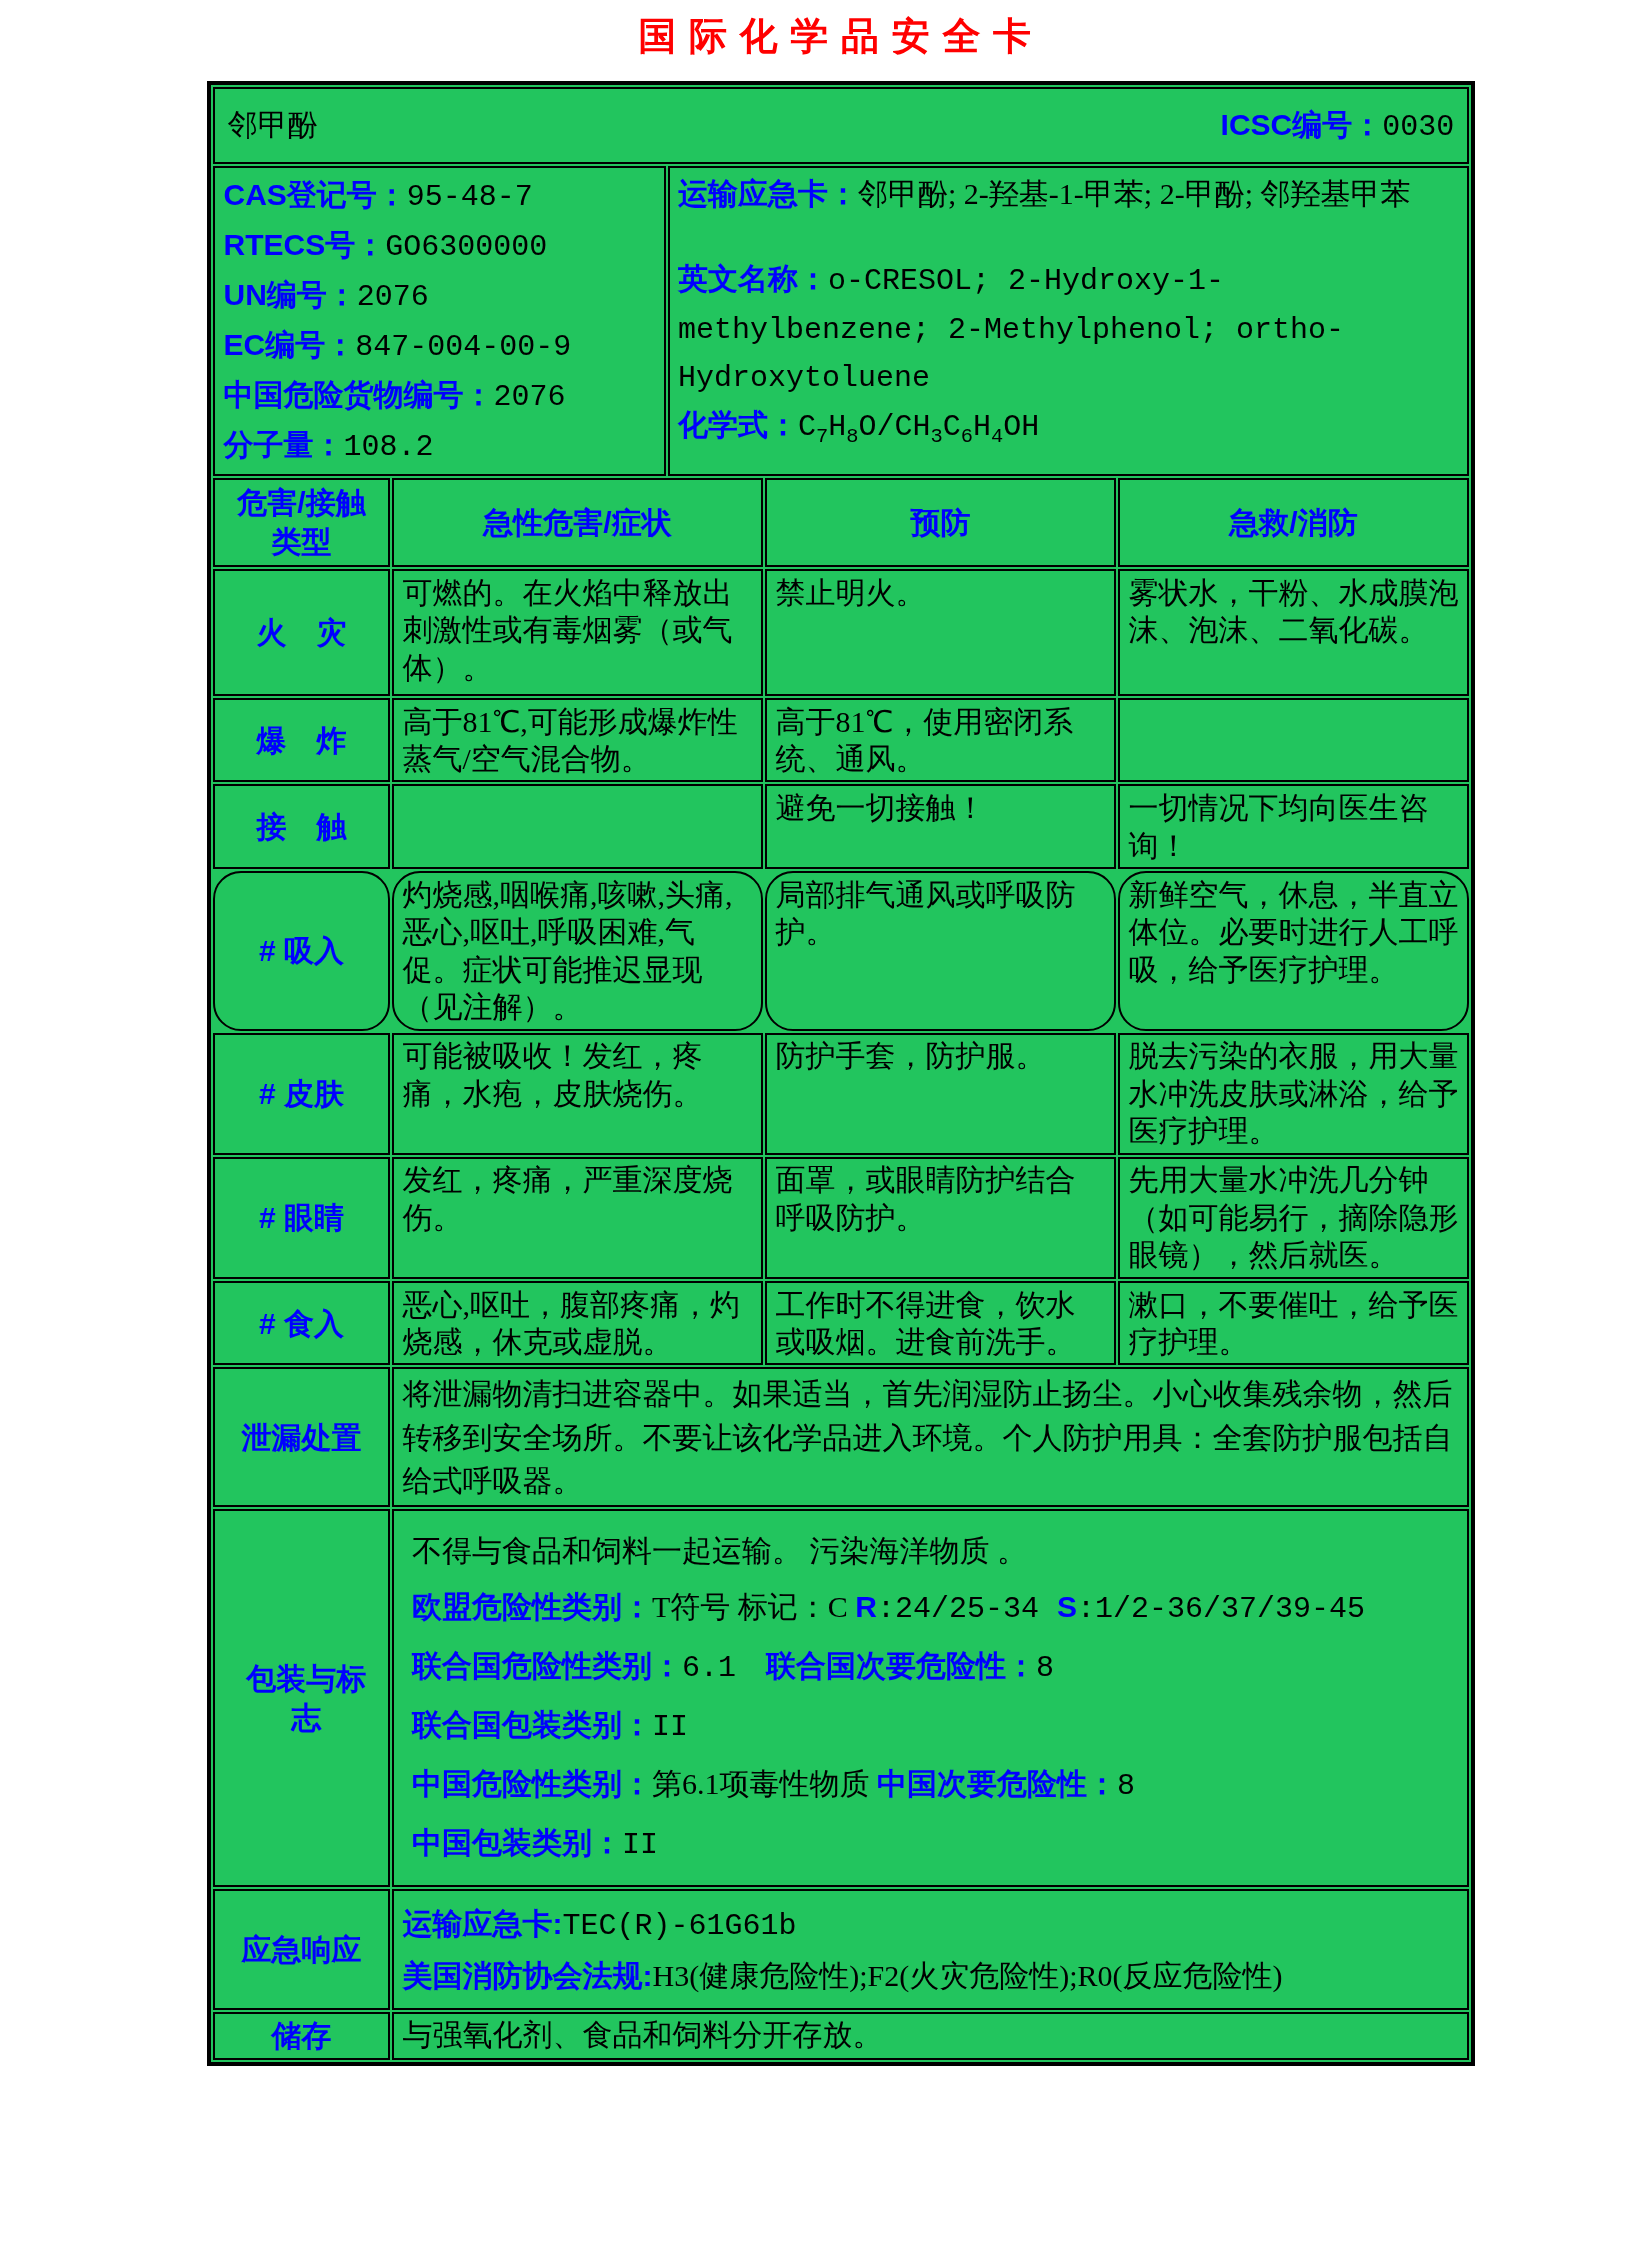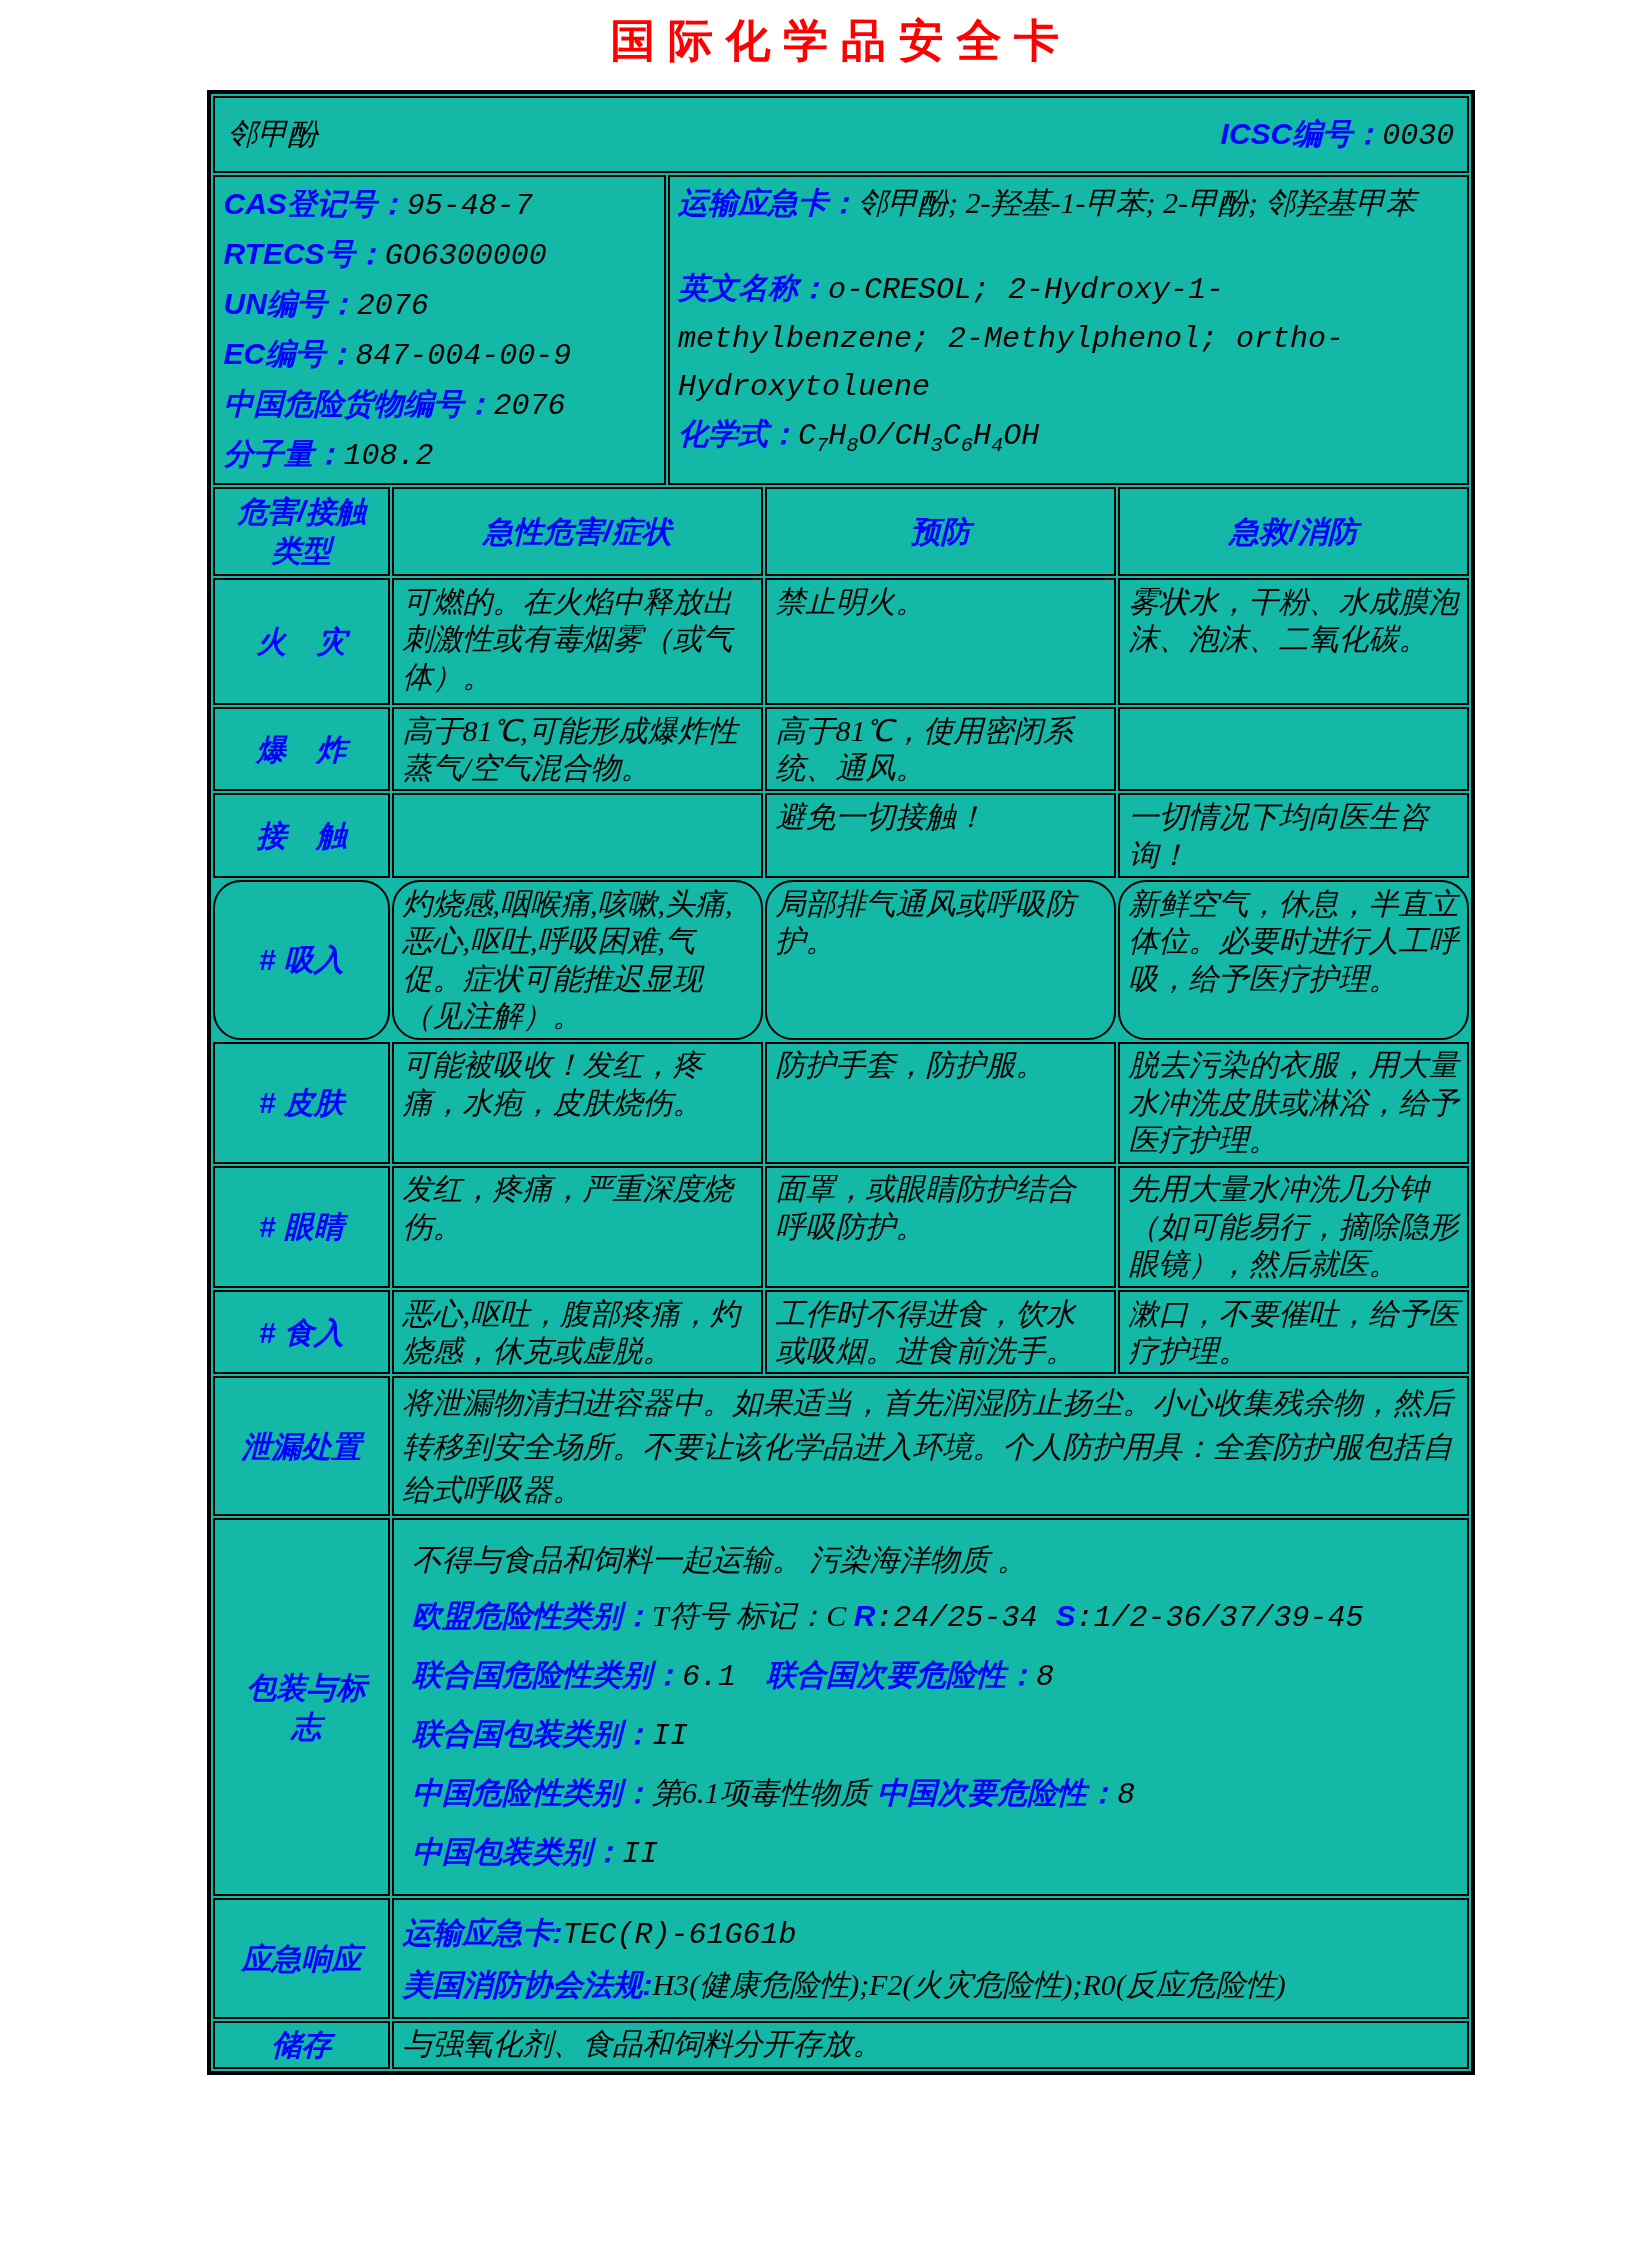--- a/index.html
+++ b/index.html
@@ -10,32 +10,31 @@
   }
   .page { width: 1645px; height: 2261px; position: relative; }
   .title {
     width: 1268px;
     margin: 0 0 0 207px;
     padding-top: 11.3px;
     text-align: center;
     color: #ff0000;
     font-family: "Liberation Serif", serif;
     font-weight: bold;
-    font-size: 45px;
+    font-size: 38px;
     letter-spacing: 12.7px;
   }
   table.card {
     margin: 18.3px 0 0 207px;
     width: 1268px;
     table-layout: fixed;
     border: 4.2px solid #000;
     border-collapse: separate;
     border-spacing: 2.1px;
-    background: #14b8a6;
-    font-style: italic;
+    background: #22c55e;
   }
   td {
     border: 2.1px solid #000;
     box-sizing: border-box;
     padding: 2.8px 8.5px;
     vertical-align: top;
     overflow: hidden;
   }
   .txt {
     font-family: "Liberation Serif", serif;

